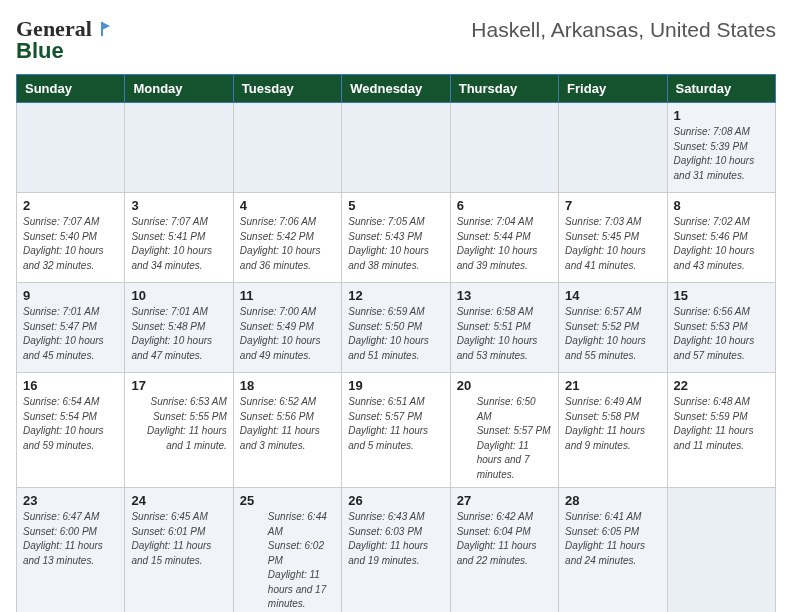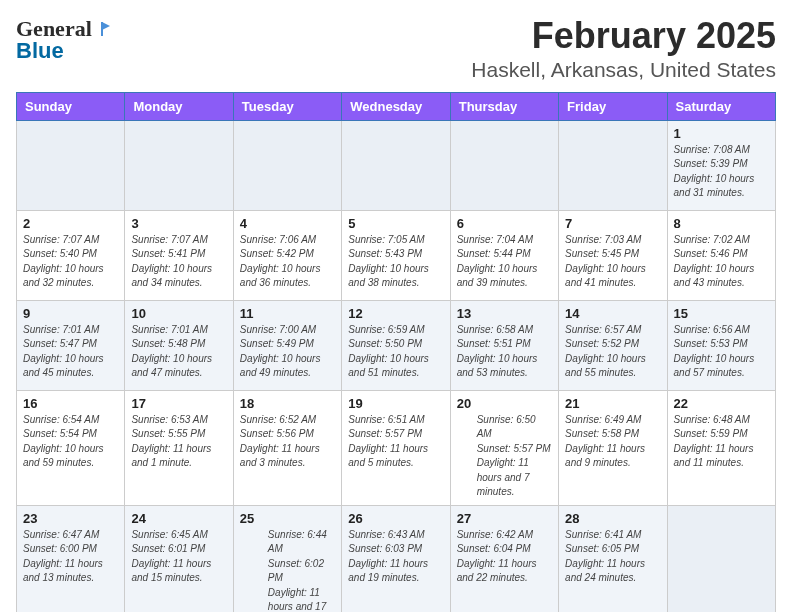--- a/index.html
+++ b/index.html
@@ -48,21 +48,21 @@
       font-size: 21px;
       color: #555;
       margin-top: 2px;
     }
     .calendar {
       width: 100%;
       border-collapse: collapse;
       border: 1px solid #ccc;
     }
     .calendar th {
-      background-color: #8b5cf6;
+      background-color: #14532d;
       color: #fff;
       text-align: left;
       padding: 6px 8px;
       font-size: 13px;
       font-weight: bold;
       border: 1px solid #3a76b8;
     }
     .calendar td {
       border: 1px solid #ccc;
       vertical-align: top;
@@ -101,24 +101,23 @@
 
 <div class="header-section">
   <div class="logo">
     <div class="logo-text">
       <span class="logo-general">General</span>
       <svg class="logo-icon" viewBox="0 0 18 18" xmlns="http://www.w3.org/2000/svg">
         <polygon points="8,2 16,6 8,10" fill="#4a90d9"></polygon>
         <rect x="7" y="2" width="2" height="14" fill="#4a90d9"></rect>
       </svg>
     </div>
-    <div style="font-size:22px; font-weight:bold; color:#0369a1; margin-top:-4px;">Blue</div>
+    <div style="font-size:22px; font-weight:bold; color:#14532d; margin-top:-4px;">Blue</div>
   </div>
   <div class="title-section">
-    <div class="month-title">February 2025</div>
     <div class="location-subtitle">Haskell, Arkansas, United States</div>
   </div>
 </div>
 
 <table class="calendar">
   <thead>
     <tr>
     <th>Sunday</th>
         <th>Monday</th>
         <th>Tuesday</th>
@@ -233,21 +232,21 @@
       </tr>
       <tr>
         <td>
           <span class="day-number">16</span>
           <div class="day-detail" style="white-space: pre-line;">Sunrise: 6:54 AM
 Sunset: 5:54 PM
 Daylight: 10 hours and 59 minutes.</div>
         </td>
         <td>
           <span class="day-number">17</span>
-          <div class="day-detail" style="white-space: pre-line;">Sunrise: 6:53 AM
+          <div class="day-detail" style="white-space: pre-line; text-align: right;">Sunrise: 6:53 AM
 Sunset: 5:55 PM
 Daylight: 11 hours and 1 minute.</div>
         </td>
         <td>
           <span class="day-number">18</span>
           <div class="day-detail" style="white-space: pre-line;">Sunrise: 6:52 AM
 Sunset: 5:56 PM
 Daylight: 11 hours and 3 minutes.</div>
         </td>
         <td>

